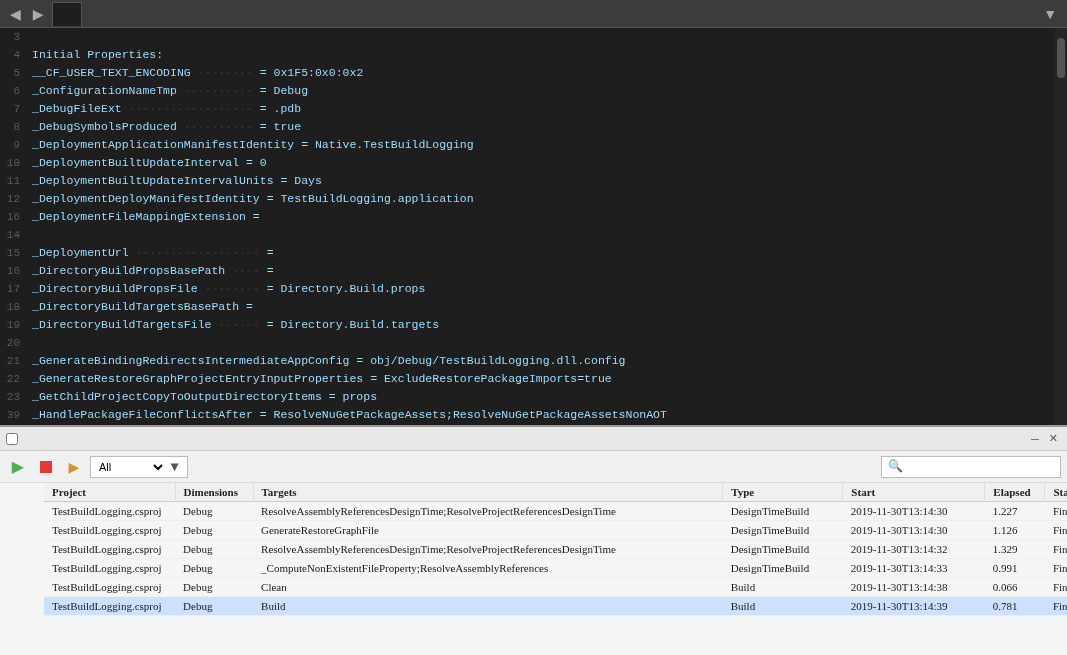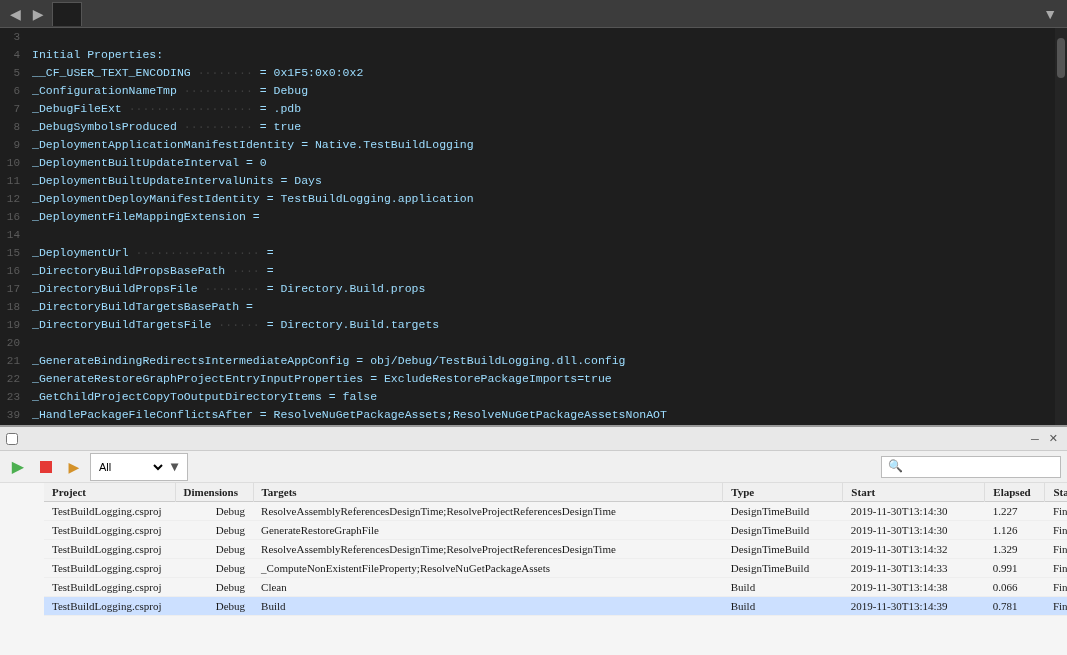--- a/index.html
+++ b/index.html
@@ -50,39 +50,39 @@
     .panel-toolbar {
       display: flex; align-items: center; background: #f0f0f0; border-bottom: 1px solid #ddd;
       height: 32px; padding: 0 6px; gap: 4px;
     }
     .toolbar-icon-btn {
       background: none; border: none; cursor: pointer; width: 24px; height: 24px;
       display: flex; align-items: center; justify-content: center; border-radius: 2px;
     }
     .filter-select-wrapper {
       display: flex; align-items: center; border: 1px solid #bbb; background: #fff;
-      height: 28px; padding: 0 4px; font-size: 11px; font-family: 'Segoe UI', Arial, sans-serif;
+      height: 22px; padding: 0 4px; font-size: 11px; font-family: 'Segoe UI', Arial, sans-serif;
     }
     .filter-select { background: none; border: none; font-size: 11px; outline: none; min-width: 60px; }
     .filter-dropdown-btn { background: none; border: none; cursor: pointer; padding: 0 2px; color: #555; }
     .search-box {
       margin-left: auto; display: flex; align-items: center; border: 1px solid #bbb; background: #fff;
       height: 22px; padding: 0 6px; width: 180px;
     }
     .search-icon { color: #888; font-size: 12px; margin-right: 4px; }
     .search-input { border: none; outline: none; font-size: 11px; width: 100%; background: none; }
 
     
     .build-table { font-family: Liberation Serif, serif; font-size: 11.5px; width: 100%; border-collapse: collapse; margin-left: 44px; }
     .build-table thead tr { background: #f0f0f0; border-bottom: 1px solid #ccc; }
     .build-table th { text-align: left; padding: 3px 8px; font-weight: 600; font-size: 11px; color: #222; border-right: 1px solid #ddd; white-space: nowrap; }
     .build-table td { padding: 3px 8px; border-bottom: 1px solid #eee; white-space: nowrap; font-size: 11px; overflow: hidden; text-overflow: ellipsis; max-width: 0; }
     .build-table tbody tr.selected { background: #cce0ff; }
     .col-project { width: 120px; }
-    .col-dim { width: 60px; text-align: right; }
+    .col-dim { width: 60px; }
     .col-targets { width: 430px; }
     .col-type { width: 110px; }
     .col-start { width: 130px; }
     .col-elapsed { width: 55px; }
     .col-status { width: 60px; }
 
     .play-icon { color: #4caf50; font-size: 16px; }
 
     .panel-checkbox { width: 12px; height: 12px; margin-right: 4px; vertical-align: middle; }
   </style>
@@ -174,21 +174,21 @@
       <div class="code-line">
         <span class="line-num">21</span>
         <span class="line-content">  _GenerateBindingRedirectsIntermediateAppConfig = obj/Debug/TestBuildLogging.dll.config</span>
       </div>
       <div class="code-line">
         <span class="line-num">22</span>
         <span class="line-content">  _GenerateRestoreGraphProjectEntryInputProperties = ExcludeRestorePackageImports=true</span>
       </div>
       <div class="code-line">
         <span class="line-num">23</span>
-        <span class="line-content">  _GetChildProjectCopyToOutputDirectoryItems = false</span>
+        <span class="line-content">  _GetChildProjectCopyToOutputDirectoryItems = props</span>
       </div>
       <div class="code-line">
         <span class="line-num">39</span>
         <span class="line-content">  _HandlePackageFileConflictsAfter = ResolveNuGetPackageAssets;ResolveNuGetPackageAssetsNonAOT</span>
       </div>
       <div class="code-line">
         <span class="line-num">25</span>
         <span class="line-content">  _HandlePackageFileConflictsBefore = ResolveAssemblyReferences</span>
       </div>
     </div>
@@ -270,21 +270,21 @@
             <td class="col-dim">Debug</td>
             <td class="col-targets">ResolveAssemblyReferencesDesignTime;ResolveProjectReferencesDesignTime</td>
             <td class="col-type">DesignTimeBuild</td>
             <td class="col-start">2019-11-30T13:14:32</td>
             <td class="col-elapsed">1.329</td>
             <td class="col-status">Finished</td>
           </tr>
           <tr>
             <td class="col-project">TestBuildLogging.csproj</td>
             <td class="col-dim">Debug</td>
-            <td class="col-targets">_ComputeNonExistentFileProperty;ResolveNuGetPackageAssets</td>
+            <td class="col-targets">_ComputeNonExistentFileProperty;ResolveAssemblyReferences</td>
             <td class="col-type">DesignTimeBuild</td>
             <td class="col-start">2019-11-30T13:14:33</td>
             <td class="col-elapsed">0.991</td>
             <td class="col-status">Finished</td>
           </tr>
           <tr>
             <td class="col-project">TestBuildLogging.csproj</td>
             <td class="col-dim">Debug</td>
             <td class="col-targets">Clean</td>
             <td class="col-type">Build</td>

